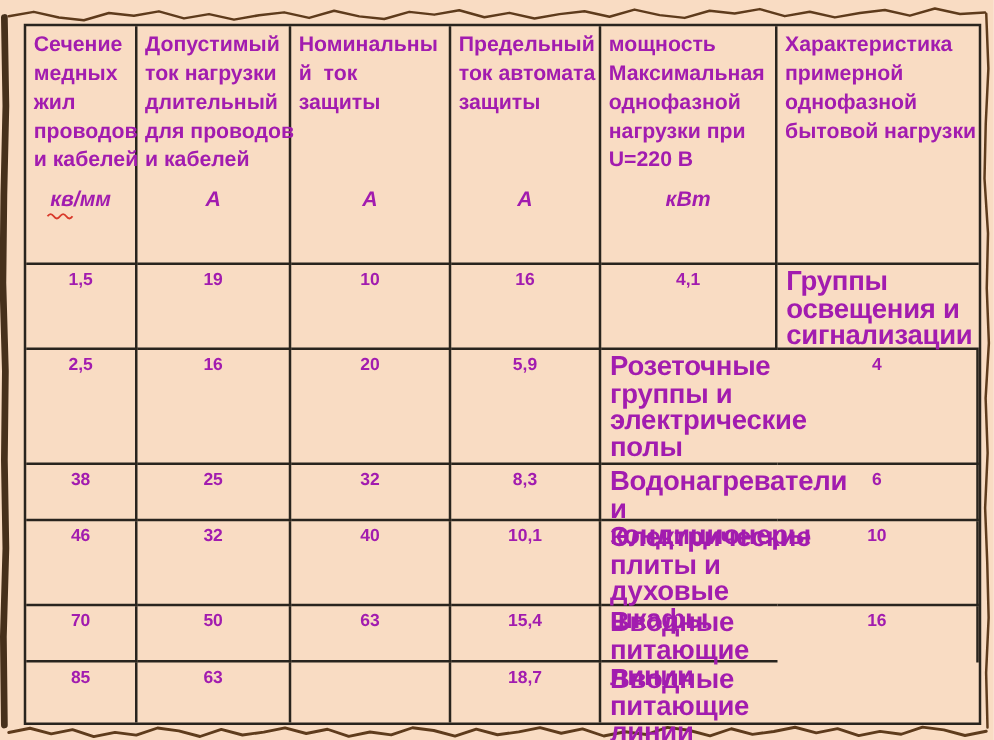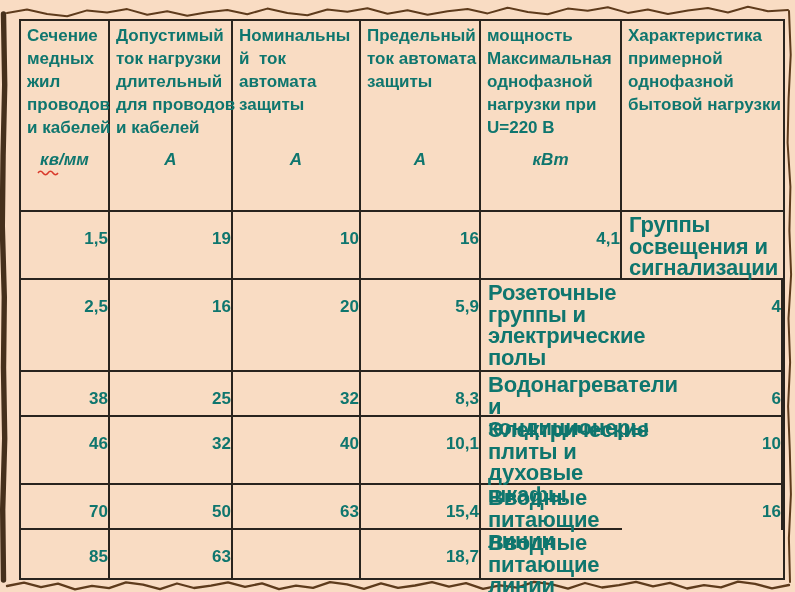--- a/index.html
+++ b/index.html
@@ -12,30 +12,30 @@
     position:relative;width:795px;height:592px;overflow:hidden;
     background:#f9dcc3;
   }
   .frame-svg{position:absolute;left:0;top:0;width:795px;height:592px;pointer-events:none;}
   .tbl{
     position:absolute;left:19px;top:19px;
     display:grid;
     grid-template-columns:89px 123px 128px 120px 141px 161px;
     grid-template-rows:191px 68px 92px 45px 68px 45px 48px;
     border:2px solid #29241e;
-    color:#0f766e;
+    color:#a21caf;
   }
   .cell{box-sizing:border-box;border-right:2px solid #29241e;border-bottom:2px solid #29241e;background:transparent;}
   .cell.last-col{border-right:none;}
   .cell.last-row{border-bottom:none;}
   .hcell{position:relative;padding:3px 3px 0 6px;}
   .h-line{display:block;white-space:pre;font-size:17px;line-height:23px;}
   .unit{position:absolute;top:129px;left:0;right:0;text-align:center;font-size:17px;line-height:20px;font-style:italic;}
   .squiggle{position:absolute;top:149px;left:50%;margin-left:-28px;}
-  .dcell{font-size:17px;line-height:22px;padding-top:16px;text-align:right;}
+  .dcell{font-size:14px;line-height:22px;padding-top:0;text-align:center;}
   .dcell.text{
     text-align:left;padding:2px 4px 0 7px;
     font-size:22px;line-height:21.5px;letter-spacing:-0.2px;
   }
 </style>
 </head>
 <body>
 
 <div class="stage">
   <svg class="frame-svg" id="frame" viewBox="0 0 795 592" xmlns="http://www.w3.org/2000/svg">
@@ -60,21 +60,20 @@
         <span class="h-line">Допустимый</span>
         <span class="h-line">ток нагрузки</span>
         <span class="h-line">длительный</span>
         <span class="h-line">для проводов</span>
         <span class="h-line">и кабелей</span>
         <div class="unit">А</div>
       </div>
       <div class="cell hcell">
         <span class="h-line">Номинальны</span>
         <span class="h-line">й  ток</span>
-        <span class="h-line">автомата</span>
         <span class="h-line">защиты</span>
         <div class="unit">А</div>
       </div>
       <div class="cell hcell">
         <span class="h-line">Предельный</span>
         <span class="h-line">ток автомата</span>
         <span class="h-line">защиты</span>
         <div class="unit">А</div>
       </div>
       <div class="cell hcell">

